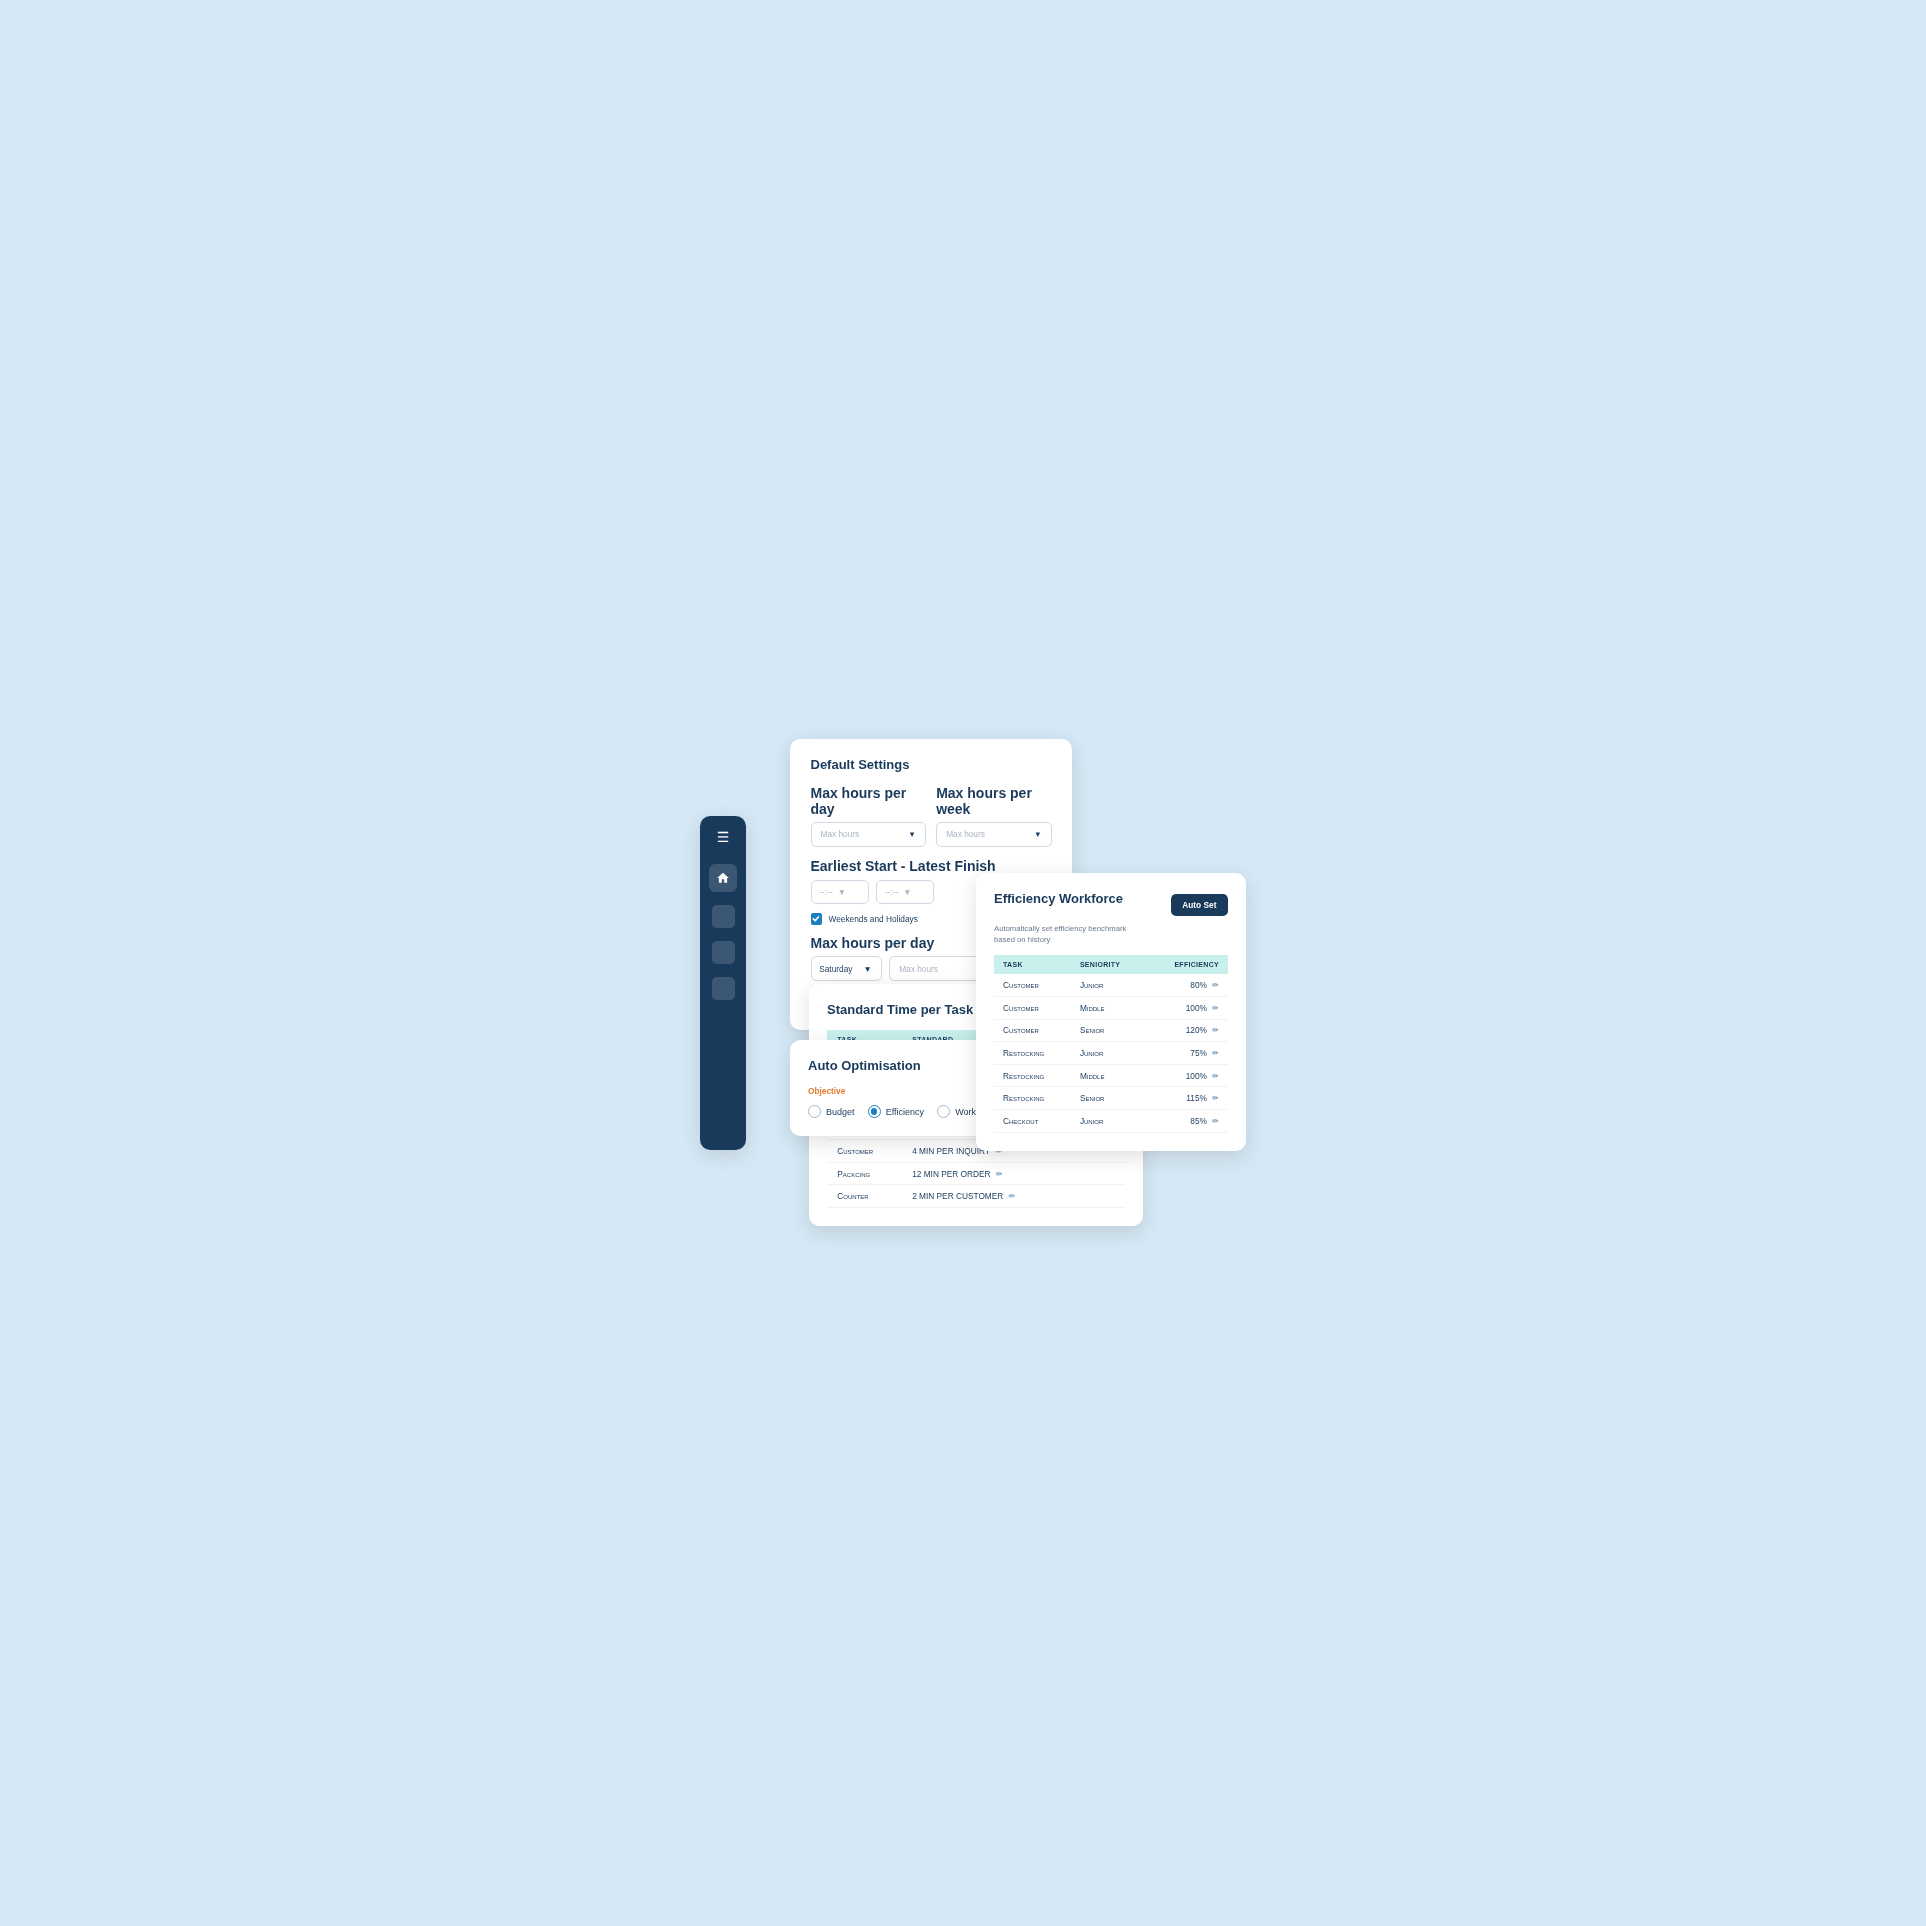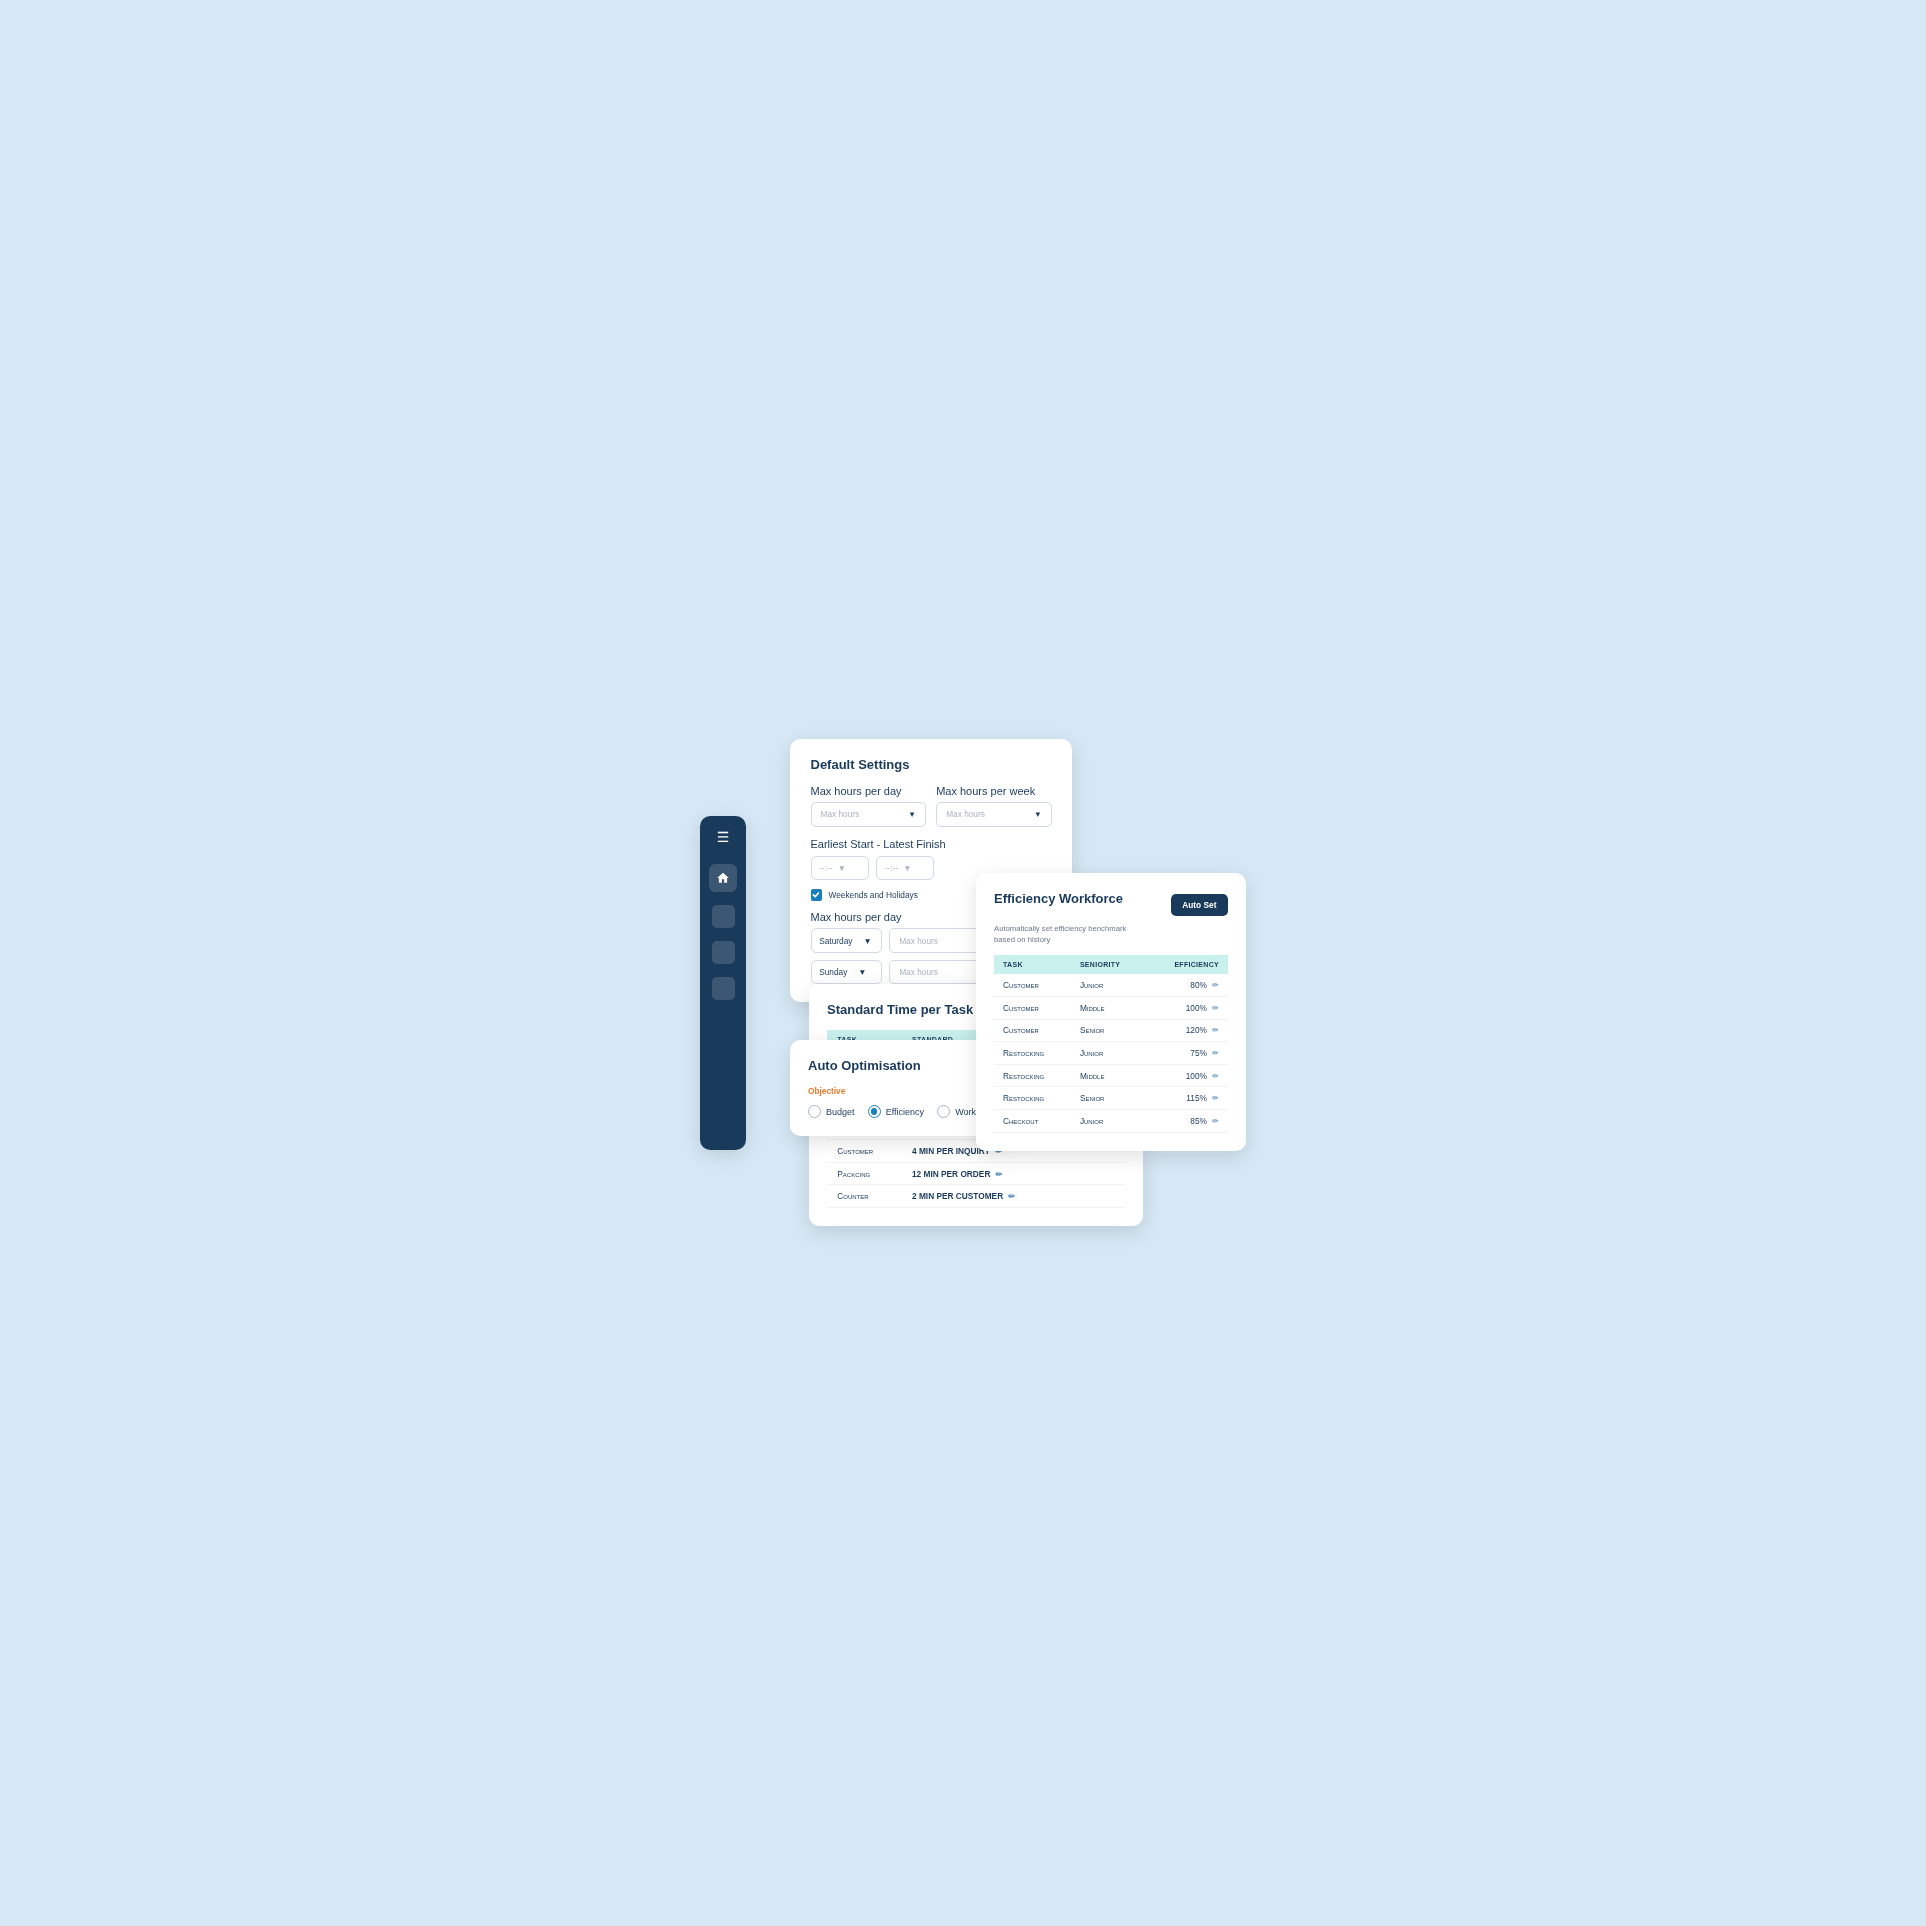--- a/index.html
+++ b/index.html
@@ -78,22 +78,22 @@
       z-index: 2;
       padding: 18px 20.5px;
     }
     .card-title {
       font-size: 13px;
       font-weight: 700;
       color: #1a3a5c;
       margin-bottom: 13px;
     }
     .field-label {
-      font-size: 11px;
-      font-weight: 400;
+      font-size: 14px;
+      font-weight: 700;
       color: #1a3a5c;
       margin-bottom: 5.1px;
     }
     .fields-row {
       display: flex;
       gap: 10.3px;
       margin-bottom: 11.6px;
     }
     .field-group {
       flex: 1;
@@ -346,21 +346,20 @@
       border-bottom: 0.6px solid #f0f3f6;
     }
     .std-table tbody td {
       padding: 5.8px 10.3px;
       font-size: 8.3px;
       color: #1a3a5c;
       font-variant: small-caps;
     }
     .std-table tbody td:last-child {
       font-variant: normal;
-      font-weight: bold;
     }
     .td-std-actions {
       display: flex;
       align-items: center;
       gap: 5.1px;
     }
   </style>
 </head>
 <body>
 

